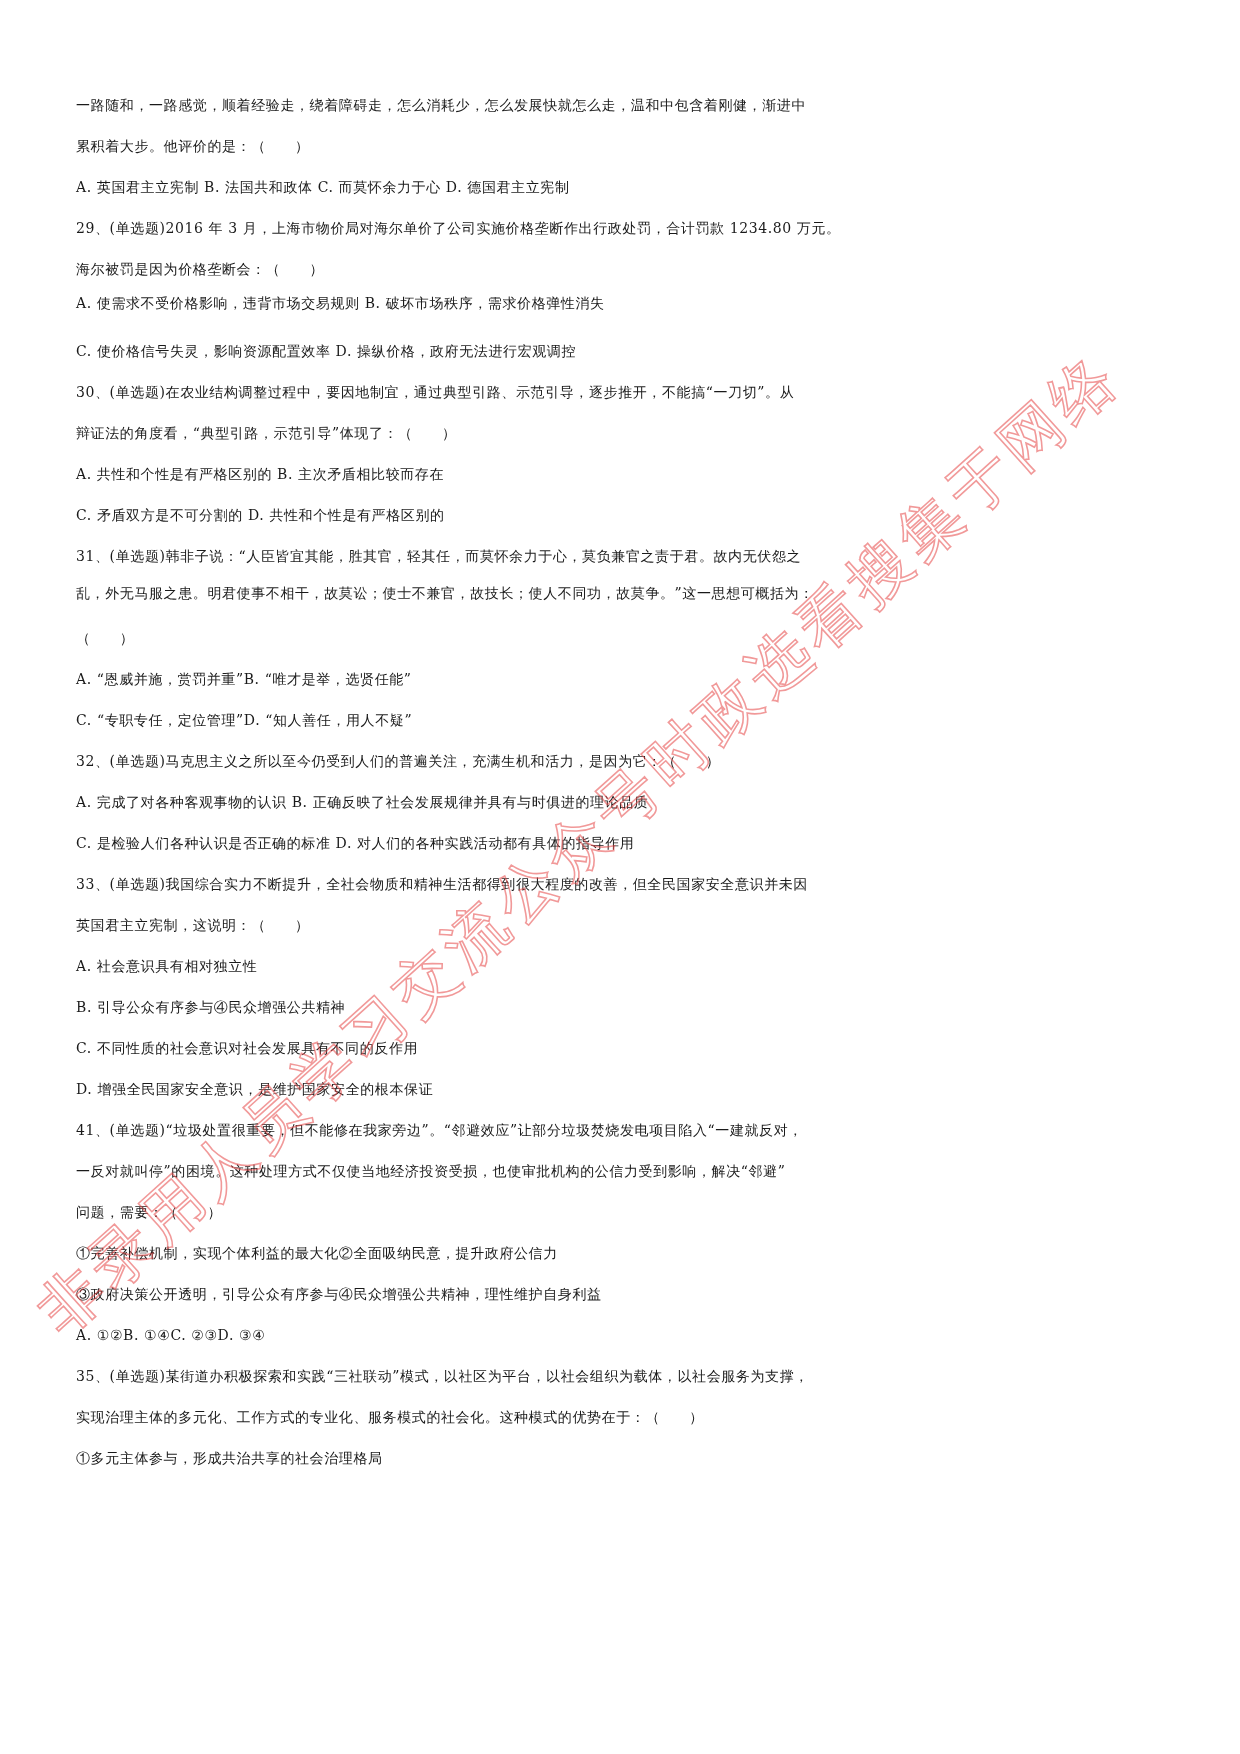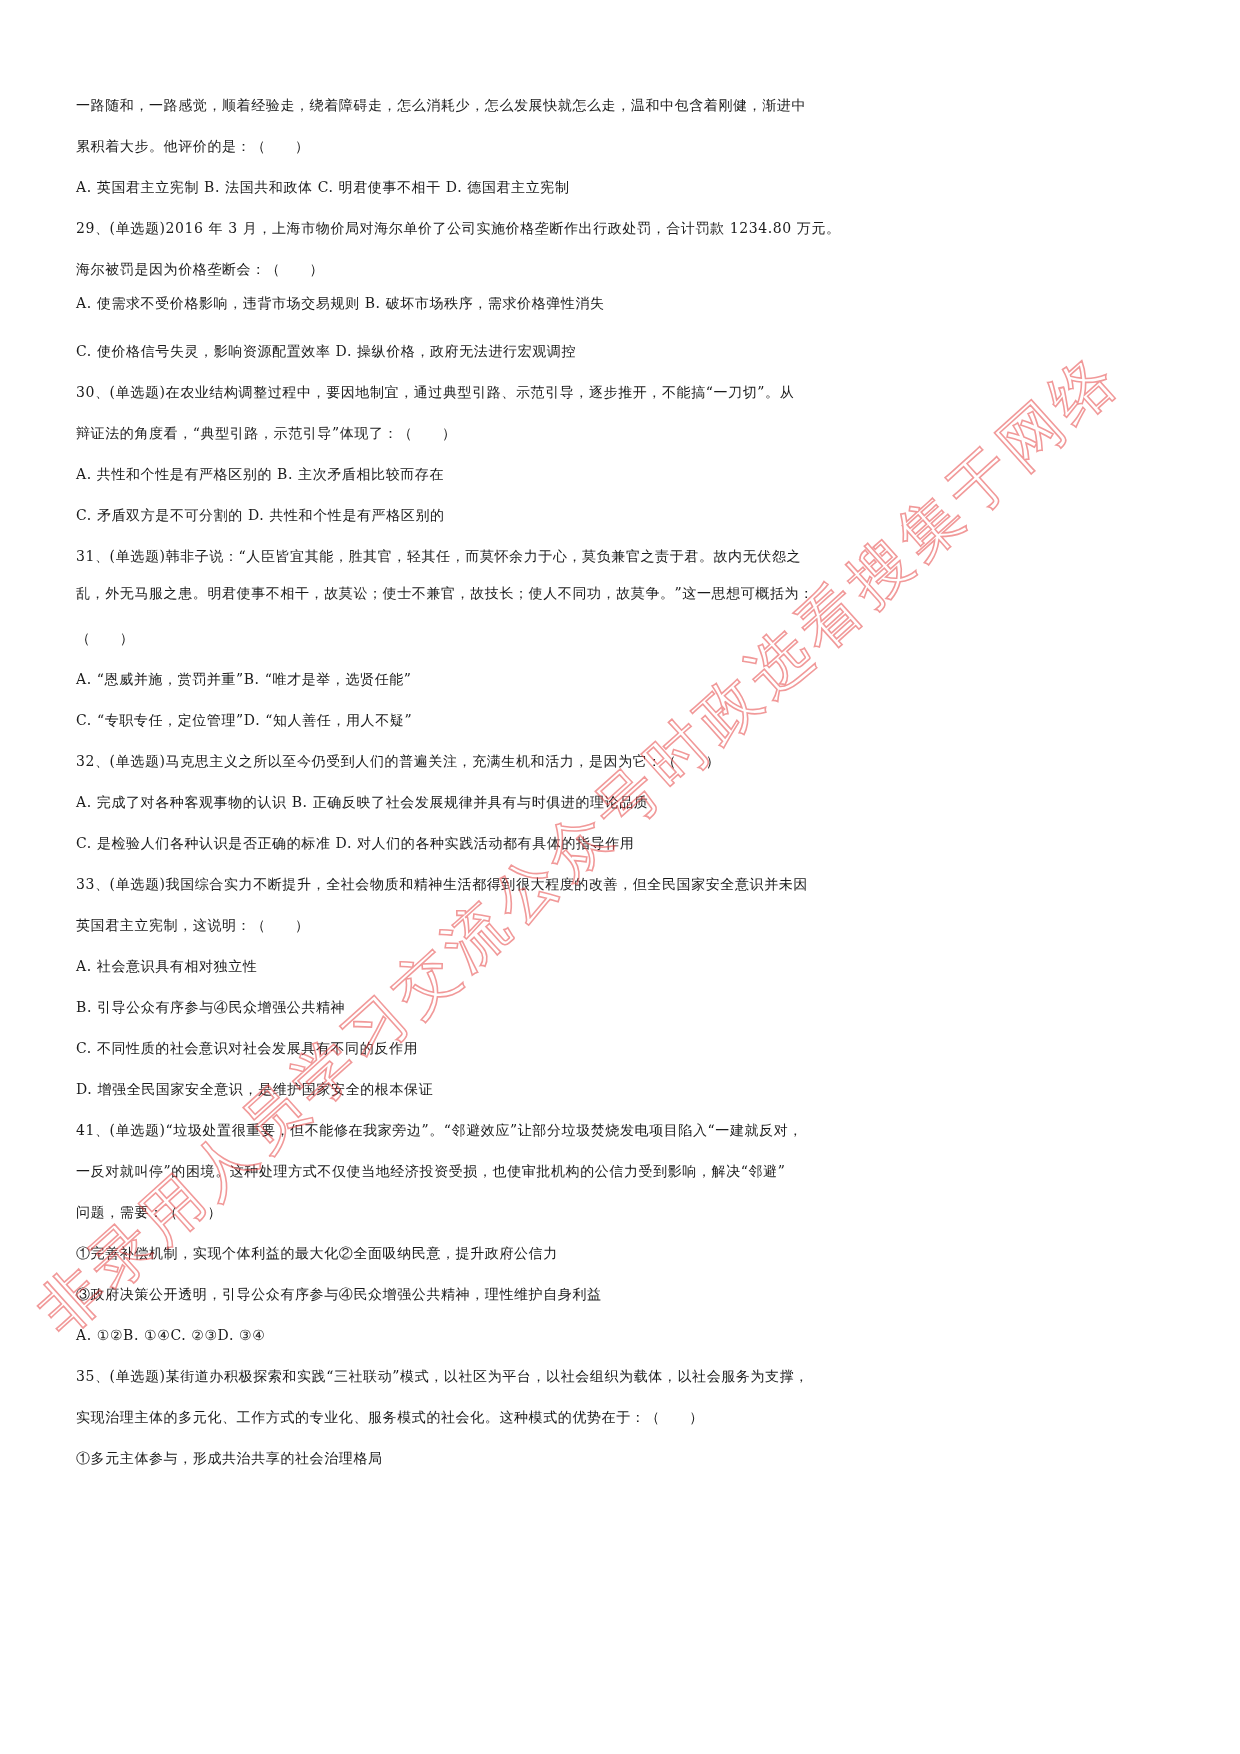--- a/index.html
+++ b/index.html
@@ -24,21 +24,21 @@
     color: transparent; -webkit-text-stroke: 1.6px rgba(230, 70, 70, 0.55);
     white-space: nowrap;
   }
 </style>
 </head>
 <body>
 
 <div class="page">
   <div class="line" style="top:92px">一路随和，一路感觉，顺着经验走，绕着障碍走，怎么消耗少，怎么发展快就怎么走，温和中包含着刚健，渐进中</div>
   <div class="line" style="top:133px">累积着大步。他评价的是：（　　）</div>
-  <div class="line" style="top:174px">A. 英国君主立宪制 B. 法国共和政体 C. 明君使事不相干 D. 德国君主立宪制</div>
+  <div class="line" style="top:174px">A. 英国君主立宪制 B. 法国共和政体 C. 而莫怀余力于心 D. 德国君主立宪制</div>
   <div class="line" style="top:215px">29、(单选题)2016 年 3 月，上海市物价局对海尔单价了公司实施价格垄断作出行政处罚，合计罚款 1234.80 万元。</div>
   <div class="line" style="top:256px">海尔被罚是因为价格垄断会：（　　）</div>
   <div class="line" style="top:290px">A. 使需求不受价格影响，违背市场交易规则 B. 破坏市场秩序，需求价格弹性消失</div>
   <div class="line" style="top:338px">C. 使价格信号失灵，影响资源配置效率 D. 操纵价格，政府无法进行宏观调控</div>
   <div class="line" style="top:379px">30、(单选题)在农业结构调整过程中，要因地制宜，通过典型引路、示范引导，逐步推开，不能搞“一刀切”。从</div>
   <div class="line" style="top:420px">辩证法的角度看，“典型引路，示范引导”体现了：（　　）</div>
   <div class="line" style="top:461px">A. 共性和个性是有严格区别的 B. 主次矛盾相比较而存在</div>
   <div class="line" style="top:502px">C. 矛盾双方是不可分割的 D. 共性和个性是有严格区别的</div>
   <div class="line" style="top:543px">31、(单选题)韩非子说：“人臣皆宜其能，胜其官，轻其任，而莫怀余力于心，莫负兼官之责于君。故内无伏怨之</div>
   <div class="line" style="top:580px">乱，外无马服之患。明君使事不相干，故莫讼；使士不兼官，故技长；使人不同功，故莫争。”这一思想可概括为：</div>

